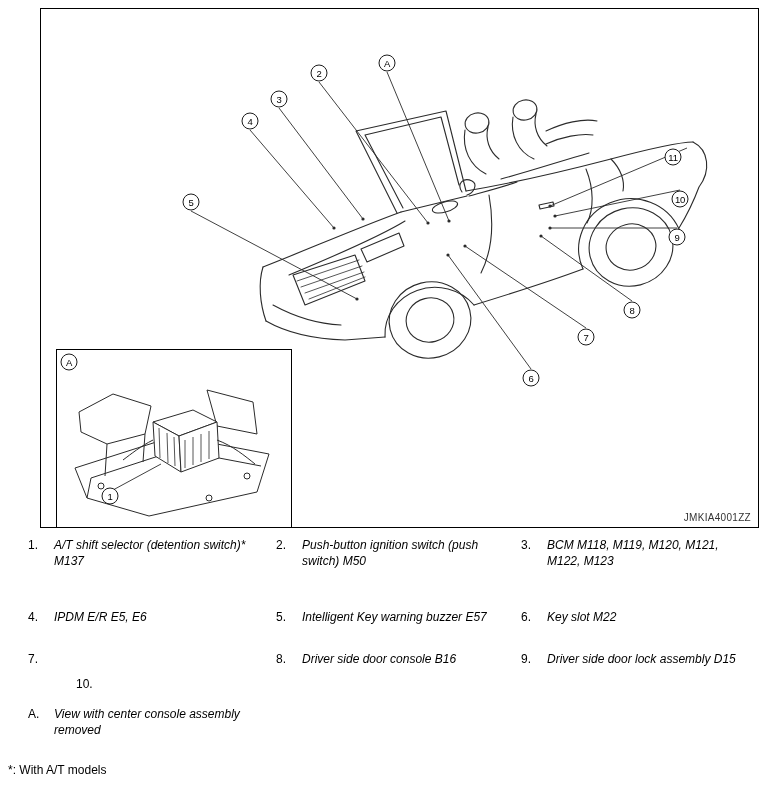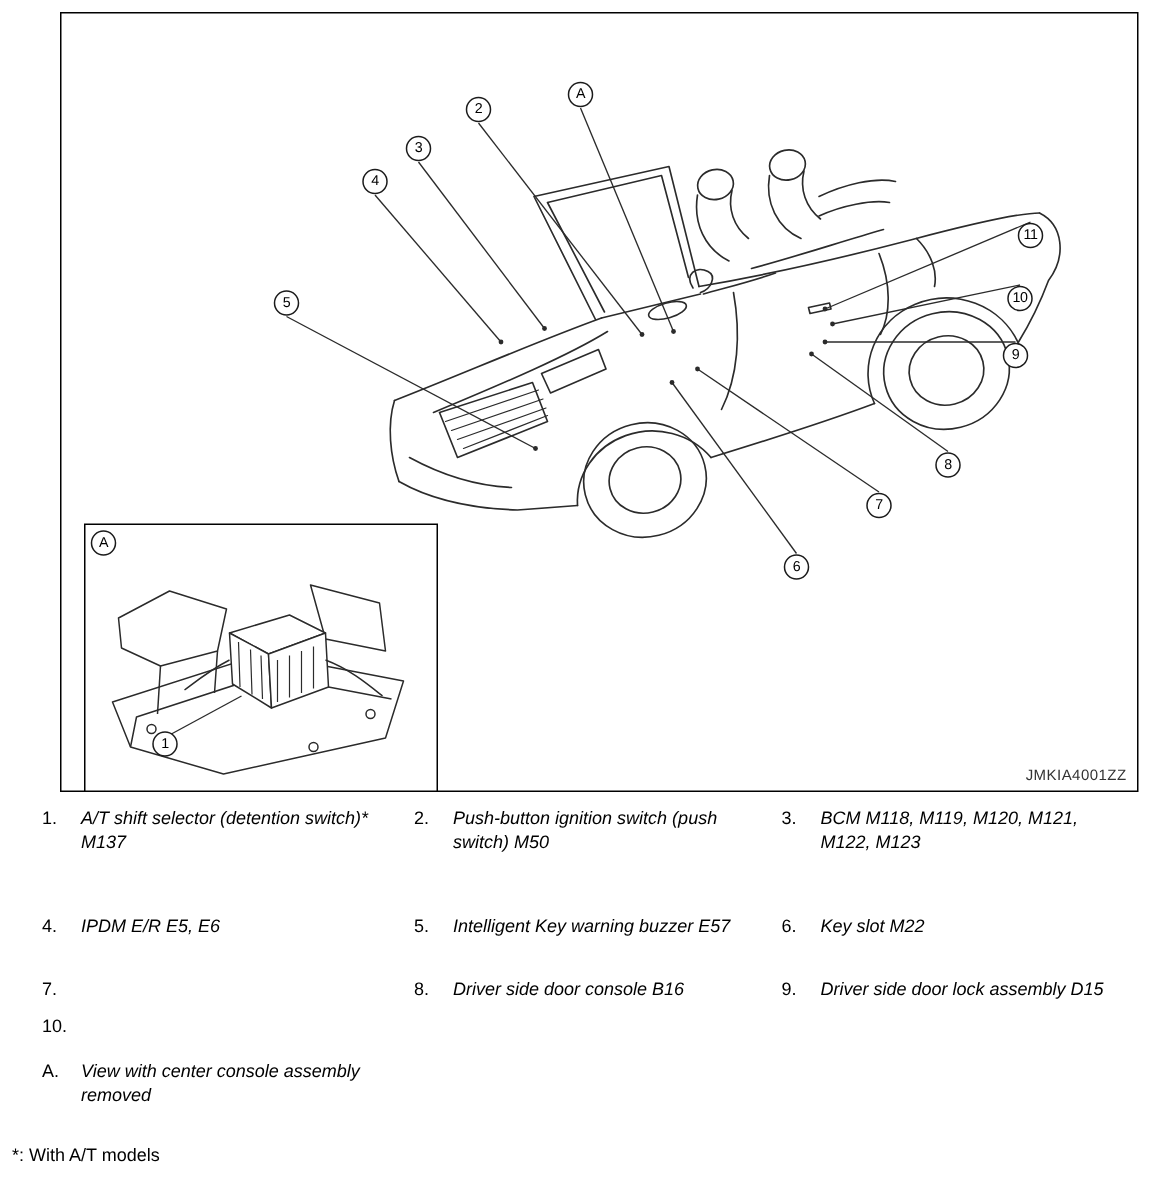--- a/index.html
+++ b/index.html
@@ -37,21 +37,21 @@
   }
 
   
   .legend {
     position:absolute; left:28px; top:538px; width:733px;
     font-size:12px; line-height:1.32;
   }
   .lrow { display:grid; grid-template-columns:248px 245px 240px; }
   .lrow.r2 { margin-top:40px; }
   .lrow.r3 { margin-top:27px; }
-  .lrow.r4 { margin-top:9px; }
+  .lrow.r4 { margin-top:9px;margin-left:48px; }
   .lrow.r5 { margin-top:14px; }
   .lcell { display:flex; align-items:flex-start; padding-right:16px; }
   .lnum { flex:0 0 26px; }
   .ltxt { flex:1;font-style:italic; }
 
   .footnote { position:absolute; left:8px; top:763px; font-size:12px; }
 </style>
 </head>
 <body>
 
@@ -139,21 +139,21 @@
         <path d="M505,122 C522,114 542,109 556,112"></path>
         <path d="M505,135 C520,128 540,124 552,126"></path>
       </g>
     </svg>
 
     <div class="callout" style="left:346px; top:54px">A</div>
     <div class="callout" style="left:278px; top:64px">2</div>
     <div class="callout" style="left:238px; top:90px">3</div>
     <div class="callout" style="left:209px; top:112px">4</div>
     <div class="callout" style="left:150px; top:193px">5</div>
-    <div class="callout" style="left:646px; top:148px">11</div>
+    <div class="callout" style="left:632px; top:148px">11</div>
     <div class="callout" style="left:639px; top:190px">10</div>
     <div class="callout" style="left:636px; top:228px">9</div>
     <div class="callout" style="left:591px; top:301px">8</div>
     <div class="callout" style="left:545px; top:328px">7</div>
     <div class="callout" style="left:490px; top:369px">6</div>
 
     <div class="inset">
       <svg width="234" height="177" viewBox="0 0 234 177">
         <g stroke="#2b2b2b" fill="none" stroke-width="1" stroke-linejoin="round">
           <line x1="56" y1="140" x2="104" y2="114" stroke-width="0.9"></line>

